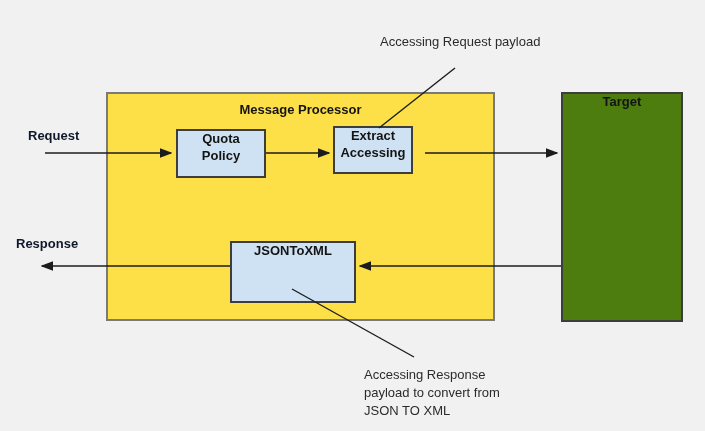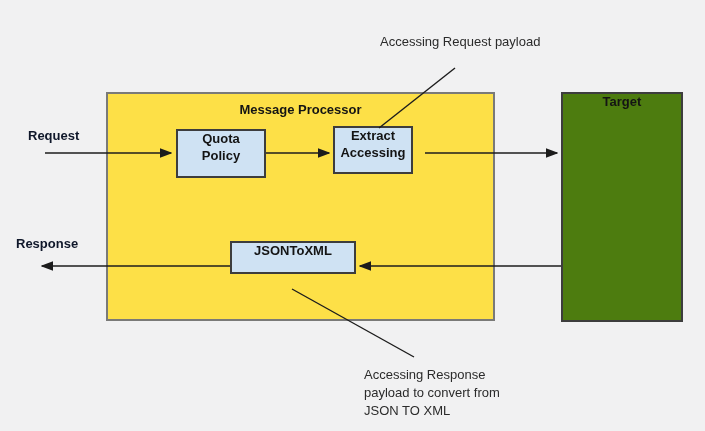--- a/index.html
+++ b/index.html
@@ -19,21 +19,21 @@
     font-weight:bold;font-size:13px;color:#141414;
   }
   .node{
     position:absolute;box-sizing:border-box;
     background:#cfe2f3;border:2px solid #3d3d3d;
     display:flex;flex-direction:column;align-items:center;justify-content:flex-start;
     text-align:center;font-weight:bold;font-size:13px;line-height:1.3;color:#141414;
   }
   .node-quota{left:176px;top:129px;width:90px;height:49px;}
   .node-extract{left:333px;top:126px;width:80px;height:48px;}
-  .node-jsontoxml{left:230px;top:241px;width:126px;height:33px;}
+  .node-jsontoxml{left:230px;top:241px;width:126px;height:62px;}
   .node-target{
     left:561px;top:92px;width:122px;height:230px;
     background:#4d7c0f;
   }
   .flow-label{
     position:absolute;font-weight:bold;font-size:13px;color:#0f172a;
   }
   .label-request{left:28px;top:128px;}
   .label-response{left:16px;top:236px;}
   .annotation{

